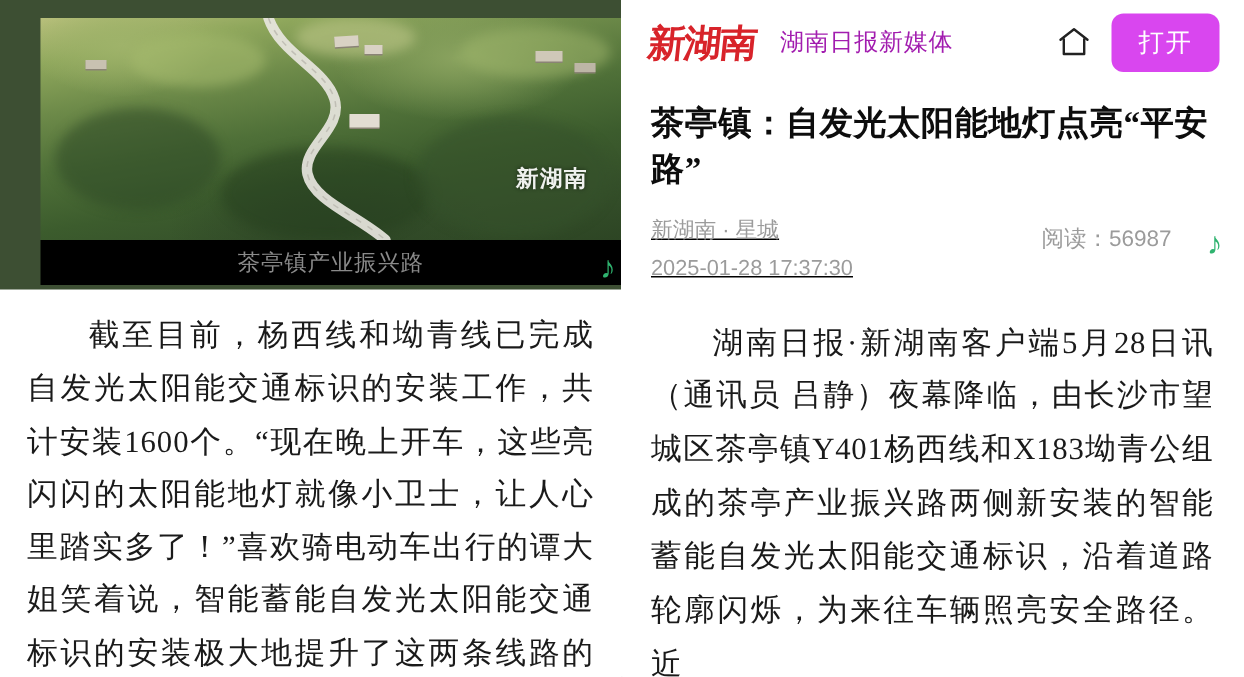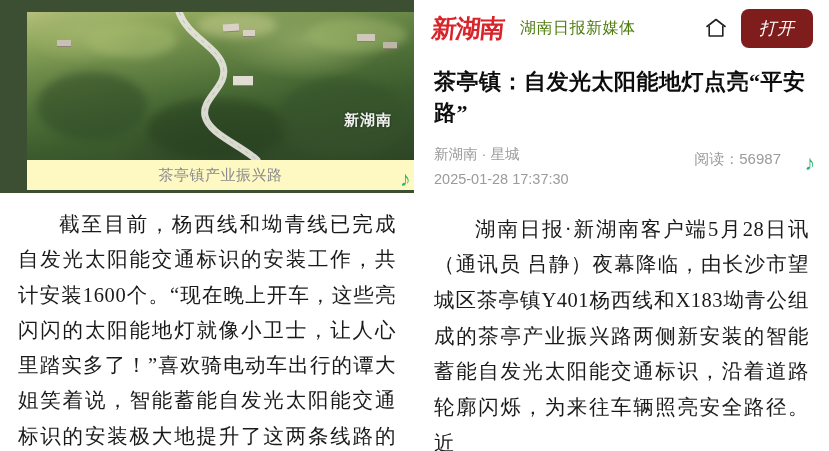--- a/index.html
+++ b/index.html
@@ -102,21 +102,21 @@
   .caption {
     position: absolute;
     left: 27px; top: 160px;
     width: 387px;
     height: 30px;
     display: flex;
     align-items: center;
     justify-content: center;
     font-size: 15px;
     color: #8a8a8a;
-    background: #fef9c3;
+    background: #000000;
     letter-spacing: .5px;
   }
 
   .left-body {
     position: relative;
     padding: 14px 18px 0 18px;
     font-family: "Liberation Serif", serif;
     font-size: 20.5px;
     line-height: 1.72;
     color: #1a1a1a;
@@ -155,59 +155,59 @@
     font-family: "Liberation Serif", serif;
     font-weight: bold;
     font-size: 25px;
     color: #d8232a;
     letter-spacing: -1px;
     white-space: nowrap;
     transform: skewX(-6deg);
   }
   .brand-sub {
     font-size: 16px;
-    color: #4d7c0f;
+    color: #a21caf;
     white-space: nowrap;
     margin-left: 6px;
     letter-spacing: .5px;
   }
   .topbar-spacer { flex: 1; }
   .home-icon {
     width: 30px; height: 30px;
     display: flex; align-items: center; justify-content: center;
     color: #222;
   }
   .open-btn {
-    background: #7f1d1d;
+    background: #d946ef;
     color: #ffffff;
     border: none;
     border-radius: 8px;
     font-size: 17px;
     padding: 8px 18px;
     letter-spacing: 1px;
     cursor: pointer;
     font-family: "Liberation Sans", sans-serif;
-    font-style: italic;
   }
 
   .headline {
     padding: 10px 20px 0 20px;
     font-family: "Liberation Serif", serif;
     font-weight: bold;
     font-size: 22px;
     line-height: 1.42;
     color: #0d0d0d;
     letter-spacing: .5px;
   }
 
   .meta {
     padding: 14px 20px 0 20px;
     position: relative;
     display: flex;
     align-items: flex-start;
+    text-decoration: underline;
   }
   .meta-left {
     font-size: 14.5px;
     color: #9b9b9b;
     line-height: 1.7;
   }
   .meta-right {
     position: absolute;
     right: 48px; top: 22px;
     font-size: 15px;

